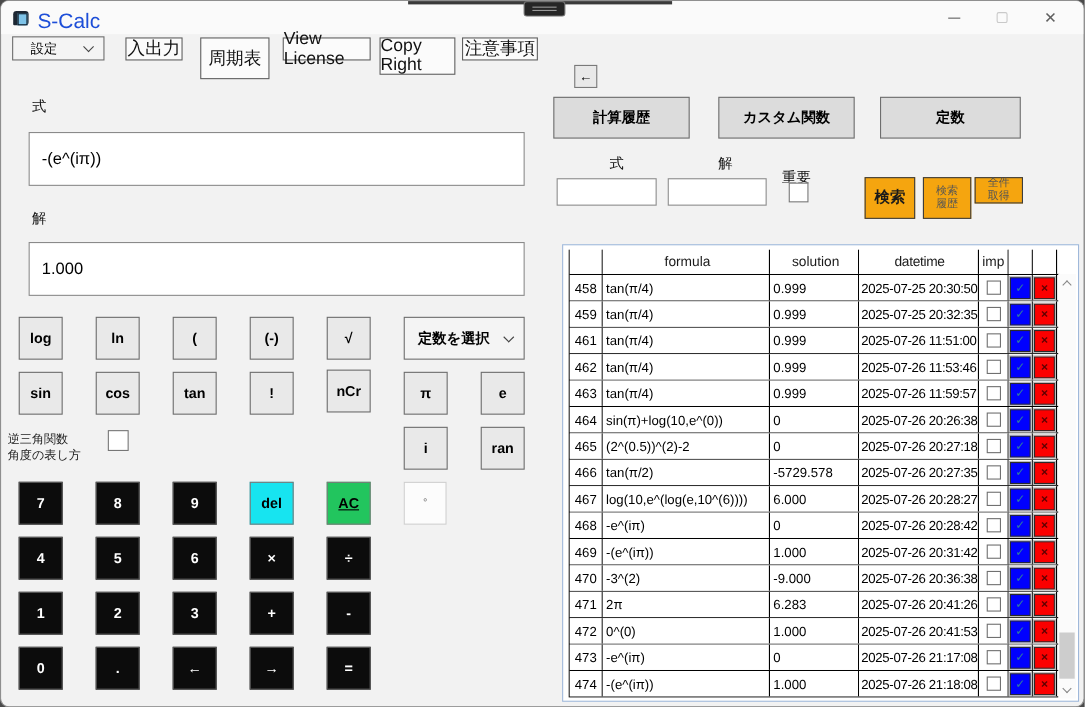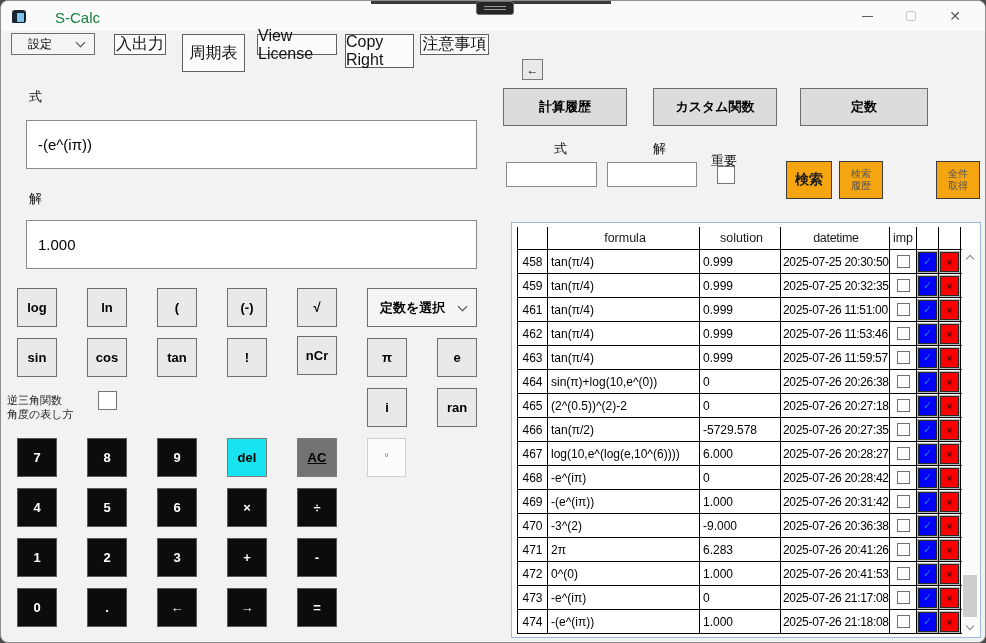--- a/index.html
+++ b/index.html
@@ -14,36 +14,36 @@
                  border:1px solid #6e6e6e; border-radius:3px; display:flex; flex-direction:column;
                  justify-content:center; gap:2px; align-items:center; }
   .drag-handle i { display:block; width:22px; height:1px; background:#9a9a9a; }
 
   
   .titlebar { position:absolute; left:0; top:0; width:100%; height:30px; background:#fafafa; }
   .app-icon { position:absolute; left:11px; top:9px; width:14px; height:13px; background:#1d2733;
               border-radius:3px 3px 3px 1px; }
   .app-icon::after { content:""; position:absolute; left:4px; top:2px; width:7px; height:9px;
               background:#7ec3e8; border:1px solid #10202e; }
-  .title-text { position:absolute; left:33px; top:8px; font-size:15px; color:#15803d;margin-left:21px; }
+  .title-text { position:absolute; left:33px; top:8px; font-size:19px; color:#1d4ed8; }
   .win-controls { position:absolute; right:8px; top:0; height:30px; display:flex; }
   .win-btn { width:44px; height:30px; display:flex; align-items:center; justify-content:center; }
   .glyph-min { width:11px; height:1px; background:#5f5f5f; }
   .glyph-max { width:10px; height:10px; border:1px solid #c9c9c9; border-radius:2px; }
   .glyph-close { font-size:14px; color:#5f5f5f; line-height:1; }
 
   
   .btn { position:absolute; background:#fbfbfb; border:1px solid #5f5f5f; color:#111;
          font-size:16px; display:flex; align-items:center; justify-content:center; }
   .fbtn { position:absolute; width:40px; height:39px; background:#e9e9e9; border:1px solid #6e6e6e;
           color:#000; font-weight:bold; font-size:13px; display:flex; align-items:center; justify-content:center; }
   .key { position:absolute; width:40px; height:39px; background:#0c0c0c; border:1px solid #5a5a5a;
          color:#fff; font-weight:bold; font-size:13px; display:flex; align-items:center; justify-content:center; }
   .key.del { background:#17e4f0; color:#000; border-color:#7a7a7a; }
-  .key.ac  { background:#737373; color:#000; border-color:#7a7a7a;text-decoration:underline; }
+  .key.ac  { background:#22c55e; color:#000; border-color:#7a7a7a;text-decoration:underline; }
   .combo { position:absolute; background:#f4f4f4; border:1px solid #6e6e6e; display:flex;
            align-items:center; color:#000; }
   .chev { width:7px; height:7px; border-right:1.5px solid #444; border-bottom:1.5px solid #444;
           transform:rotate(45deg); margin-left:auto; margin-right:10px; margin-top:-3px; }
   .lbl { position:absolute; font-size:13px; color:#111; }
   .tinput { position:absolute; background:#fff; border:1px solid #8a8a8a; font-size:15px;
             padding-left:11px; color:#000; font-family:"Liberation Sans","DejaVu Sans",sans-serif; }
   .cbx { position:absolute; background:#fff; border:1px solid #767676; }
 
   
@@ -195,21 +195,21 @@
   <input class="tinput" style="left: 606px; top: 161px; width: 90px; height: 25px; font-size: 13px; padding-left: 4px;">
   <div class="cbx" style="left:716px; top:165px; width:18px; height:18px;"></div>
 
   <div class="obtn big" style="left:785px; top:160px; width:46px; height:38px;">
     <span>検索</span>
   </div>
   <div class="obtn small" style="left:838px; top:160px; width:44px; height:38px;">
     <span>検索</span>
     <span>履歴</span>
   </div>
-  <div class="obtn small" style="left:935px; top:160px; width:44px; height:38px;">
+  <div class="obtn small" style="left:885px; top:160px; width:44px; height:24px;">
     <span>全件</span>
     <span>取得</span>
   </div>
 
   <div class="tbl">
     <div class="grid">
       <div class="grow head">
         <div class="gc c-num"></div>
         <div class="gc c-f">formula</div>
         <div class="gc c-s">solution</div>

